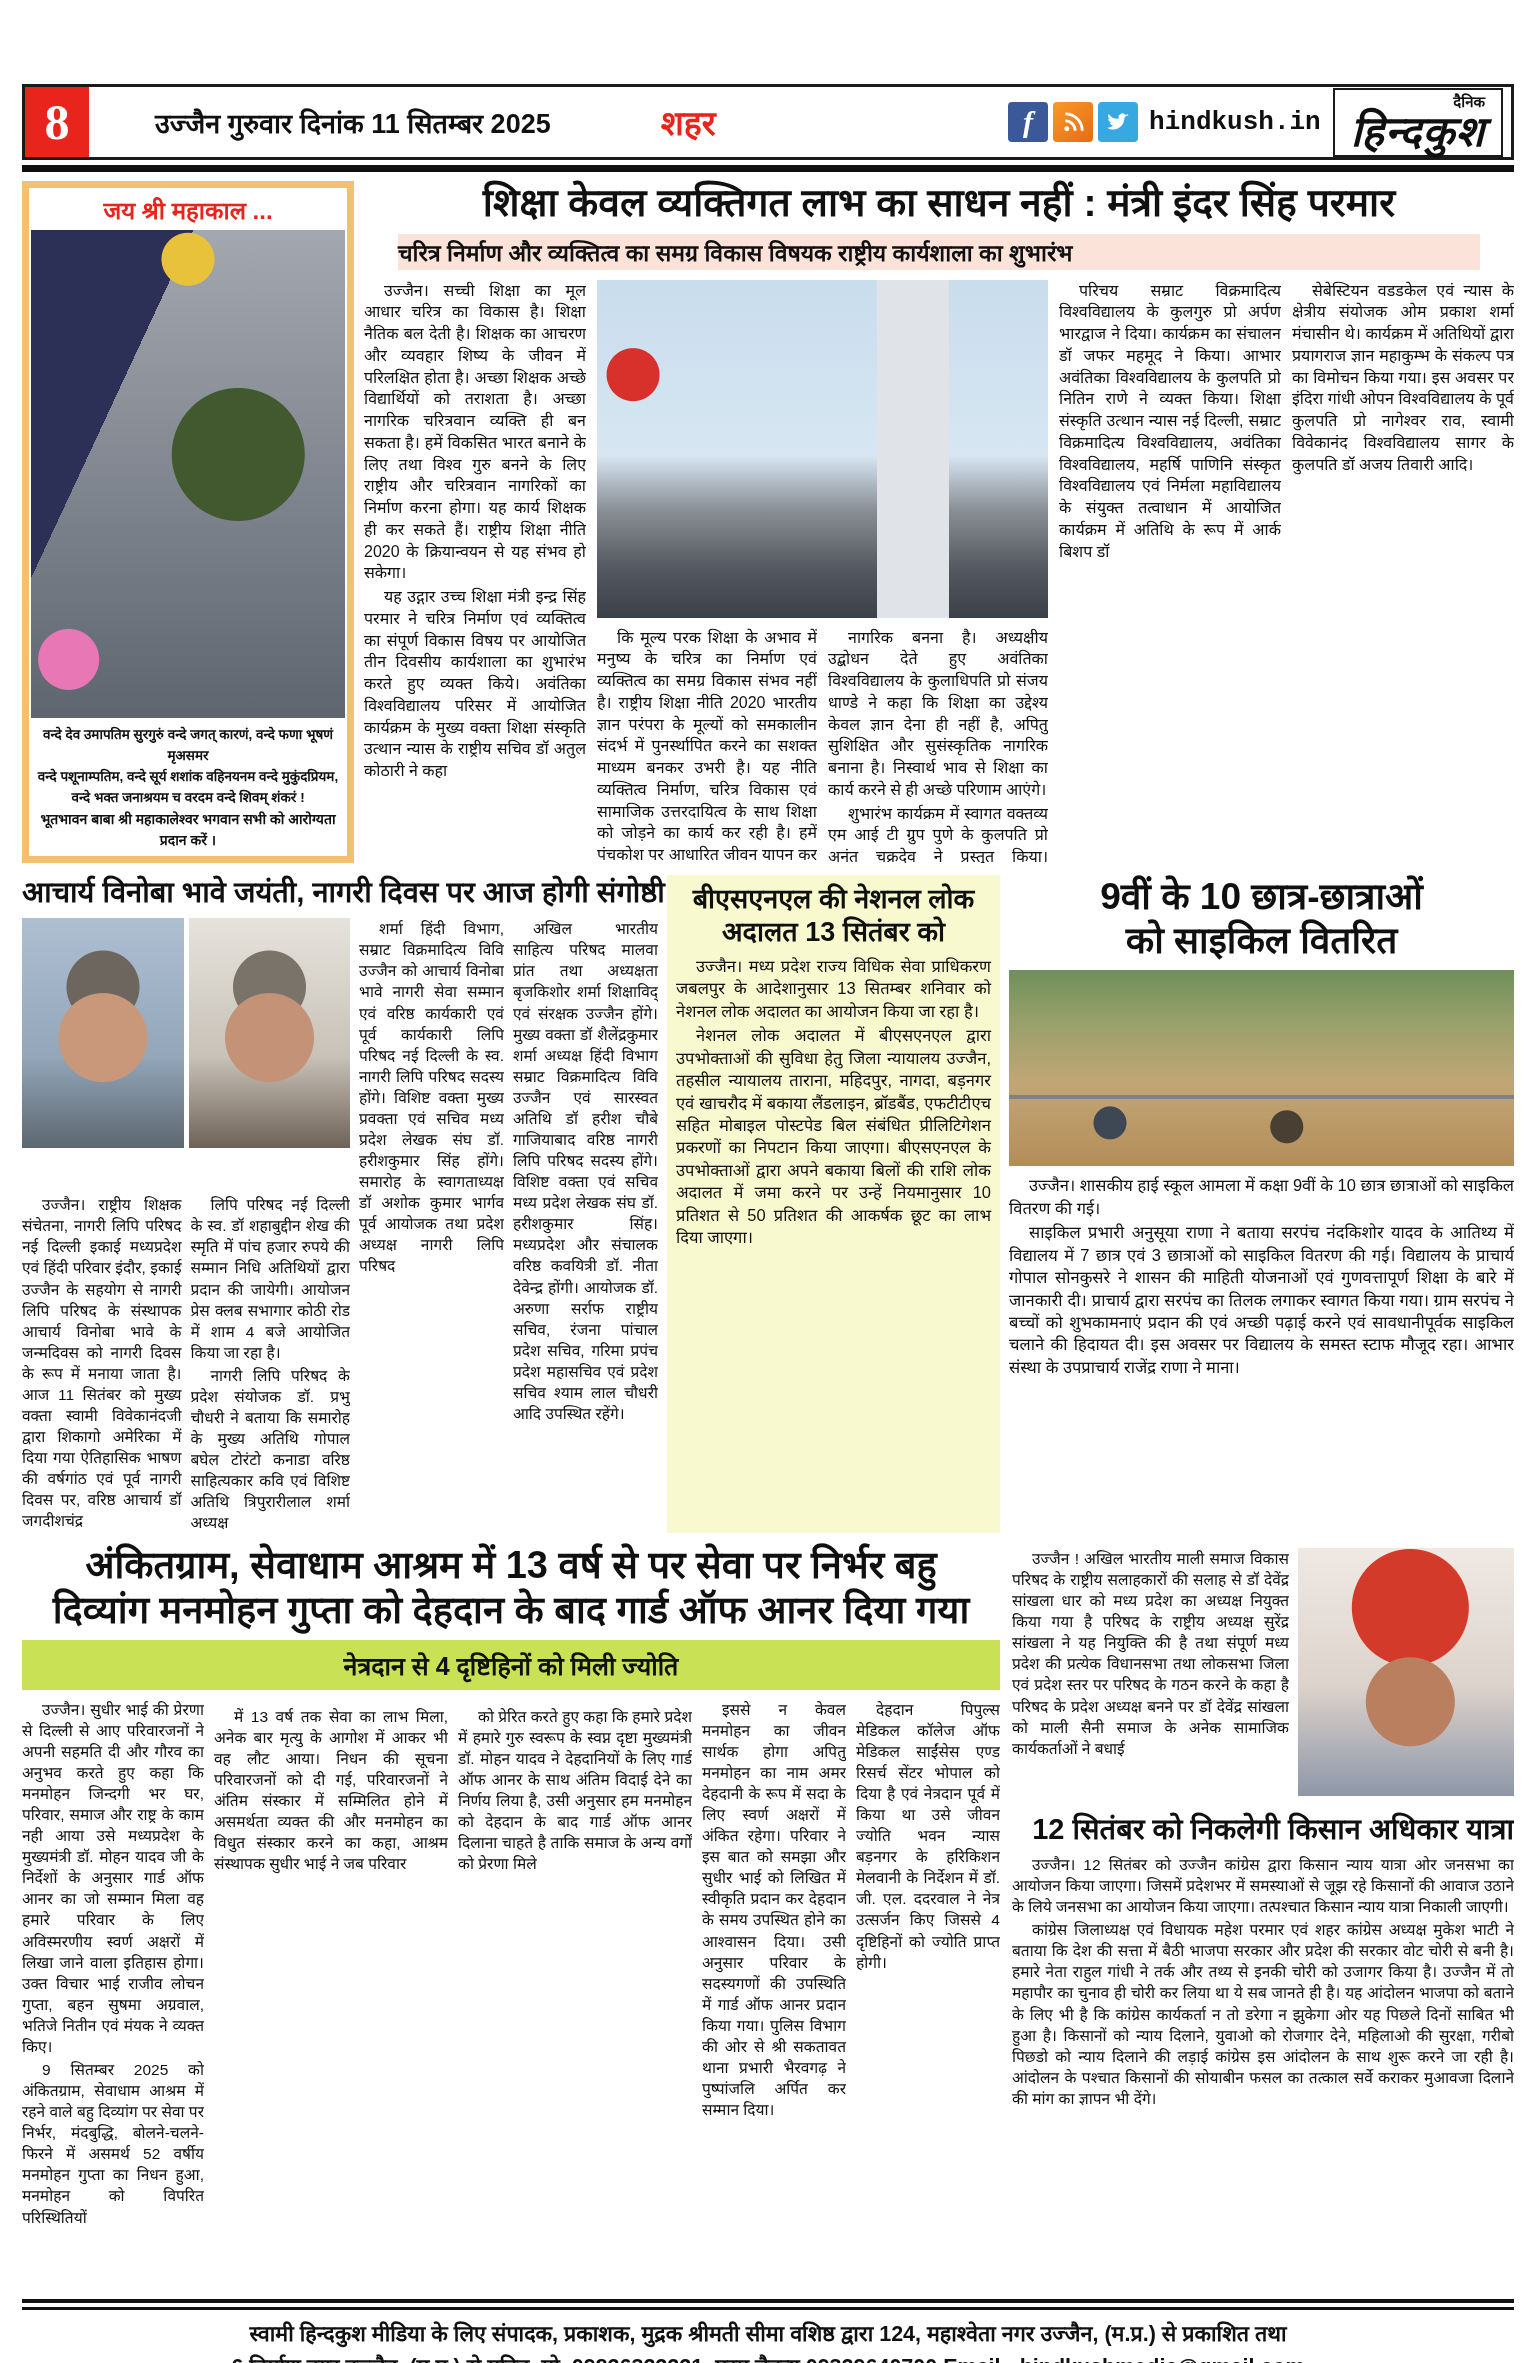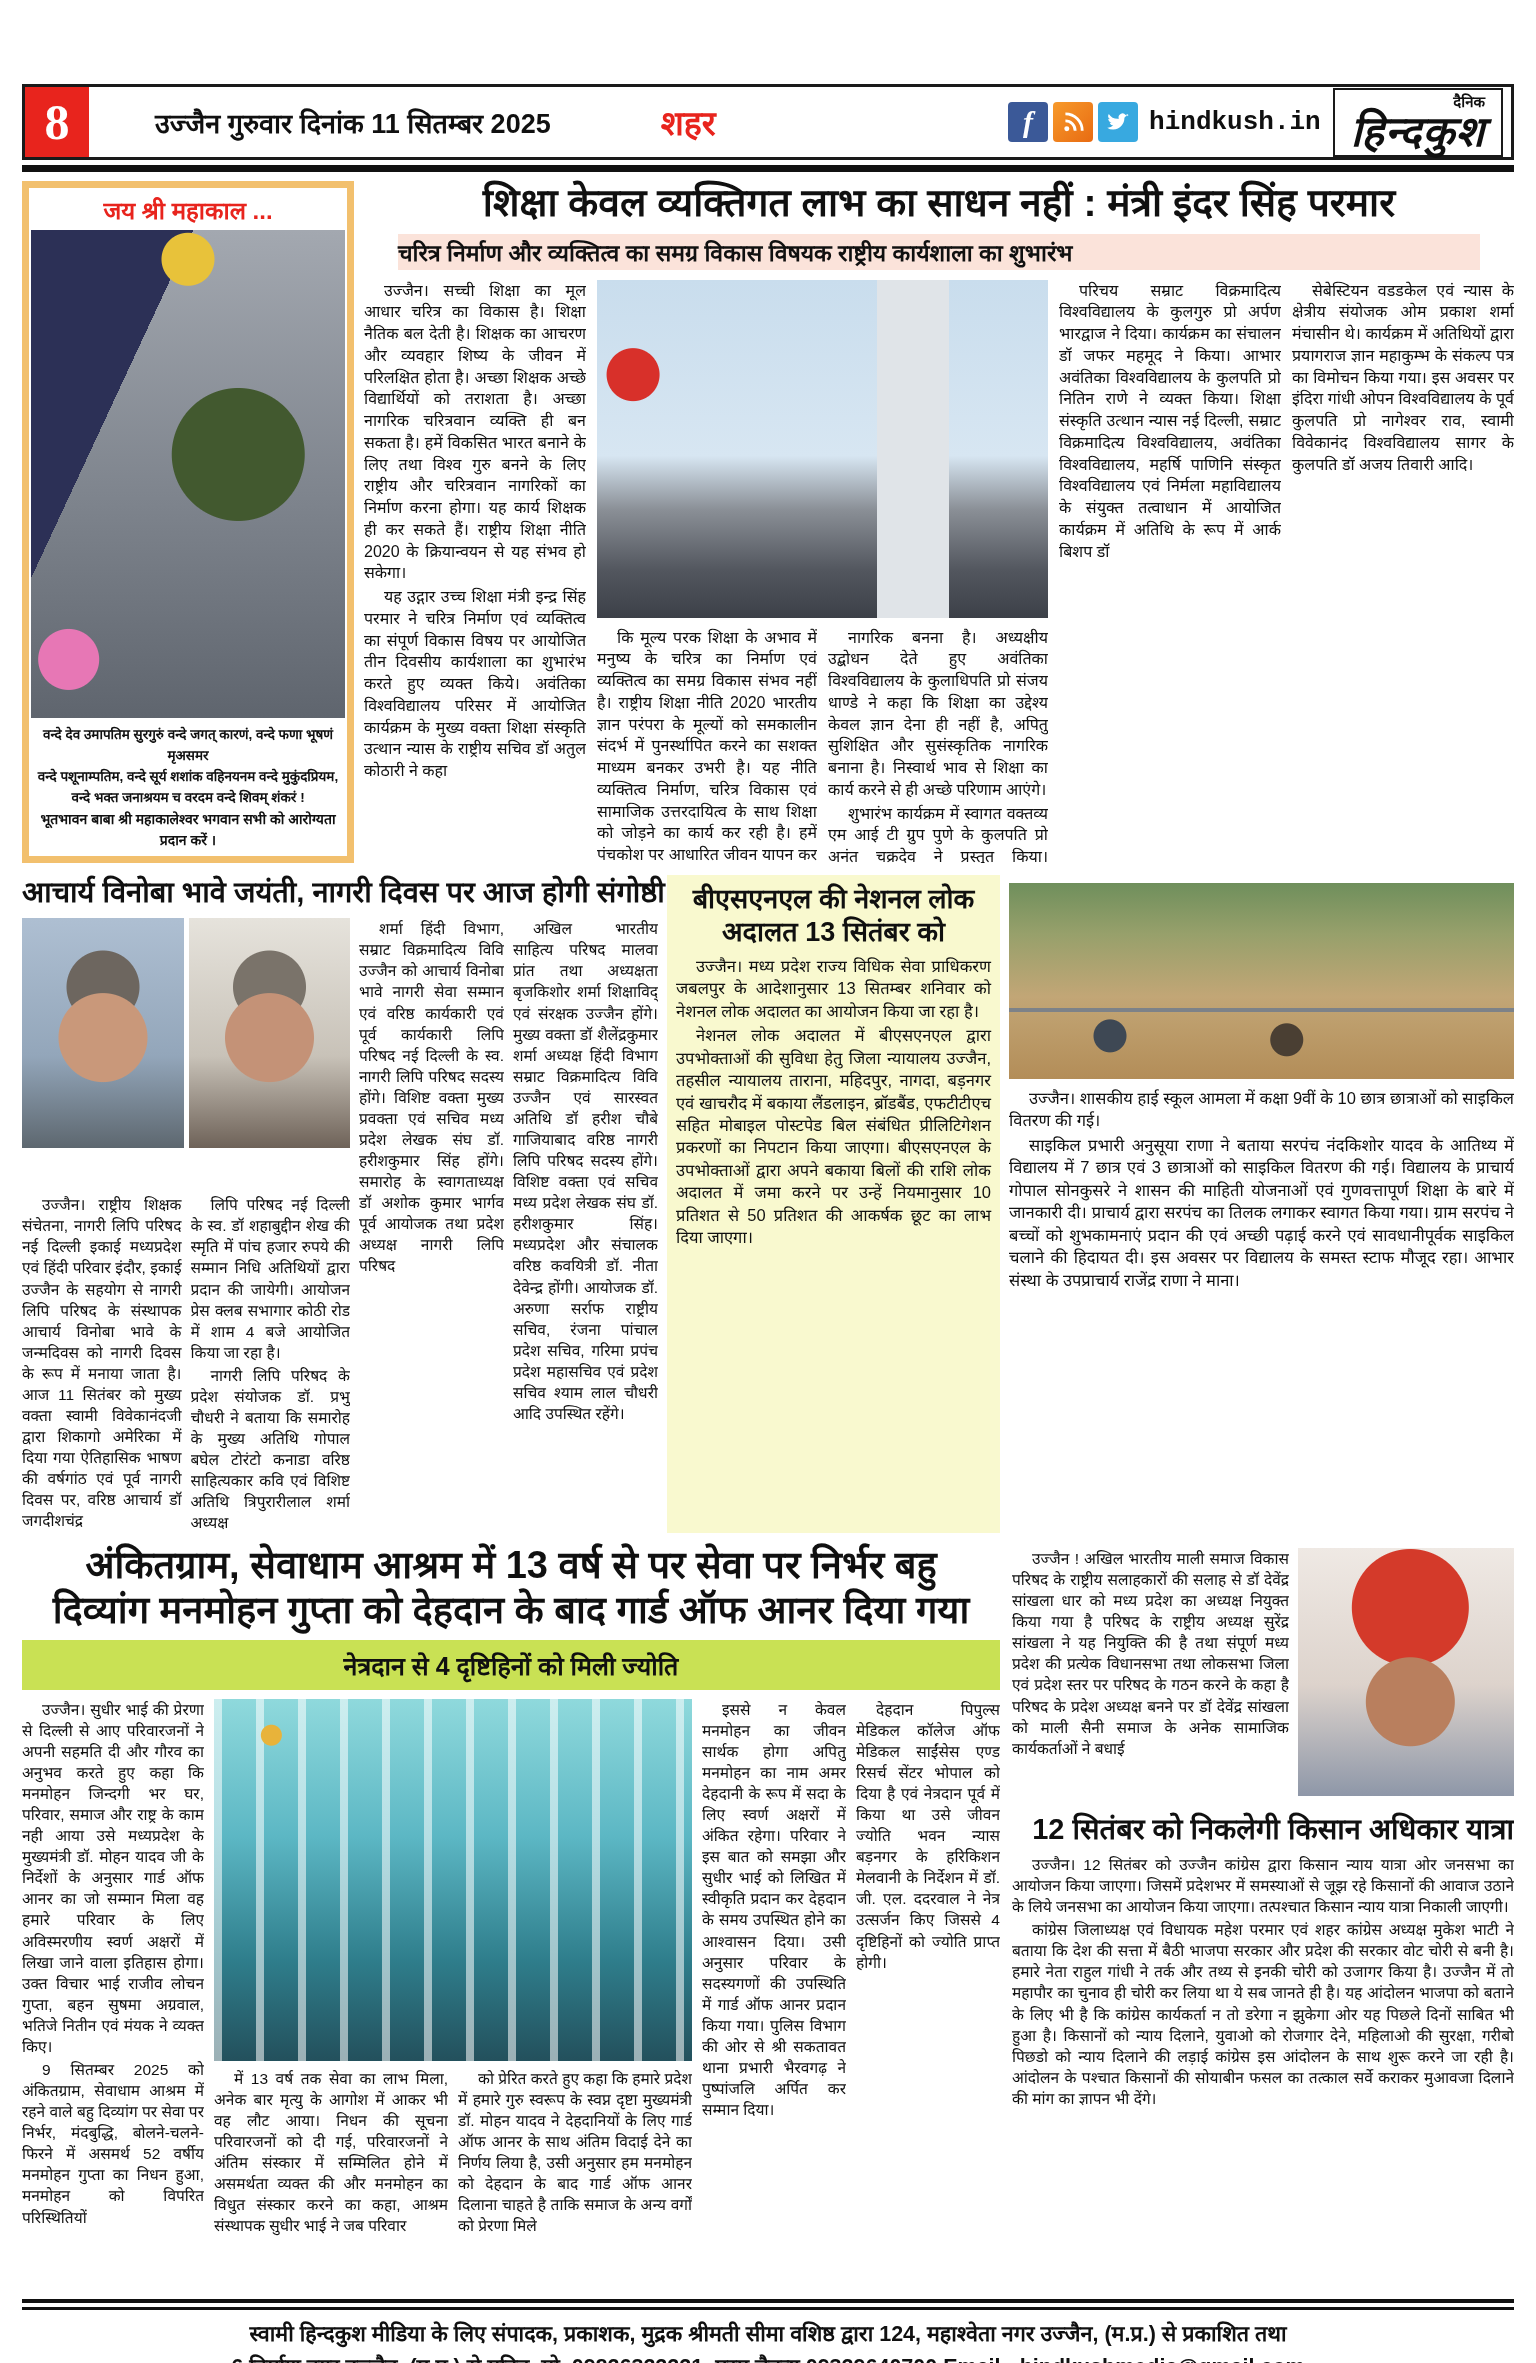--- a/index.html
+++ b/index.html
@@ -94,21 +94,21 @@
   }
   .c-body { font-size:16.5px; margin-top:8px; flex:1; overflow:hidden; }
 
   
   .band3 { margin:10px 22px 0; display:flex; gap:12px; height:742px; }
   .guard { width:978px; flex:0 0 978px; display:flex; flex-direction:column; }
   .g-headline { font-weight:bold; font-size:38px; line-height:1.18; text-align:center; white-space:nowrap; }
   .g-subhead { background:#c9e154; margin-top:7px; padding:8px 0; text-align:center; font-weight:bold; font-size:25px; }
   .g-cols { display:flex; gap:10px; margin-top:9px; flex:1; overflow:hidden; }
   .g-col1 { width:182px; flex:0 0 182px; font-size:15.5px; overflow:hidden; }
-  .g-center { width:478px; flex:0 0 478px; display:flex; flex-direction:column; }
+  .g-center { width:478px; flex:0 0 478px; display:flex; }
   .g-photo { height:362px;
       background:
         radial-gradient(circle at 12% 10%, #e8b33a 0 10px, rgba(0,0,0,0) 11px),
         repeating-linear-gradient(90deg, rgba(255,255,255,.55) 0 8px, rgba(0,0,0,0) 8px 42px),
         linear-gradient(#8fd9dc 0%, #5cb7c4 38%, #2f7e8c 72%, #23505c 100%);
   }
   .g-center-cols { display:flex; gap:10px; flex:1; margin-top:7px; overflow:hidden; }
   .g-center-cols .gc { flex:1; font-size:15.5px; overflow:hidden; }
   .g-col { flex:1; font-size:15.5px; overflow:hidden; }
 
@@ -237,20 +237,24 @@
 
     <div class="bsnl">
       <div class="b-headline">बीएसएनएल की नेशनल लोक अदालत 13 सितंबर को</div>
       <div class="b-body btxt">
         <p>उज्जैन। मध्य प्रदेश राज्य विधिक सेवा प्राधिकरण जबलपुर के आदेशानुसार 13 सितम्बर शनिवार को नेशनल लोक अदालत का आयोजन किया जा रहा है।</p>
         <p>नेशनल लोक अदालत में बीएसएनएल द्वारा उपभोक्ताओं की सुविधा हेतु जिला न्यायालय उज्जैन, तहसील न्यायालय ताराना, महिदपुर, नागदा, बड़नगर एवं खाचरौद में बकाया लैंडलाइन, ब्रॉडबैंड, एफटीटीएच सहित मोबाइल पोस्टपेड बिल संबंधित प्रीलिटिगेशन प्रकरणों का निपटान किया जाएगा। बीएसएनएल के उपभोक्ताओं द्वारा अपने बकाया बिलों की राशि लोक अदालत में जमा करने पर उन्हें नियमानुसार 10 प्रतिशत से 50 प्रतिशत की आकर्षक छूट का लाभ दिया जाएगा।</p>
       </div>
     </div>
 
     <div class="cycle">
+      <div class="c-headline">
+        <div>9वीं के 10 छात्र-छात्राओं</div>
+        <div>को साइकिल वितरित</div>
+      </div>
       <div class="c-photo"></div>
       <div class="c-body btxt">
         <p>उज्जैन। शासकीय हाई स्कूल आमला में कक्षा 9वीं के 10 छात्र छात्राओं को साइकिल वितरण की गई।</p>
         <p>साइकिल प्रभारी अनुसूया राणा ने बताया सरपंच नंदकिशोर यादव के आतिथ्य में विद्यालय में 7 छात्र एवं 3 छात्राओं को साइकिल वितरण की गई। विद्यालय के प्राचार्य गोपाल सोनकुसरे ने शासन की माहिती योजनाओं एवं गुणवत्तापूर्ण शिक्षा के बारे में जानकारी दी। प्राचार्य द्वारा सरपंच का तिलक लगाकर स्वागत किया गया। ग्राम सरपंच ने बच्चों को शुभकामनाएं प्रदान की एवं अच्छी पढ़ाई करने एवं सावधानीपूर्वक साइकिल चलाने की हिदायत दी। इस अवसर पर विद्यालय के समस्त स्टाफ मौजूद रहा। आभार संस्था के उपप्राचार्य राजेंद्र राणा ने माना।</p>
       </div>
     </div>
   </div>
 
   <div class="band3">
     <div class="guard">

